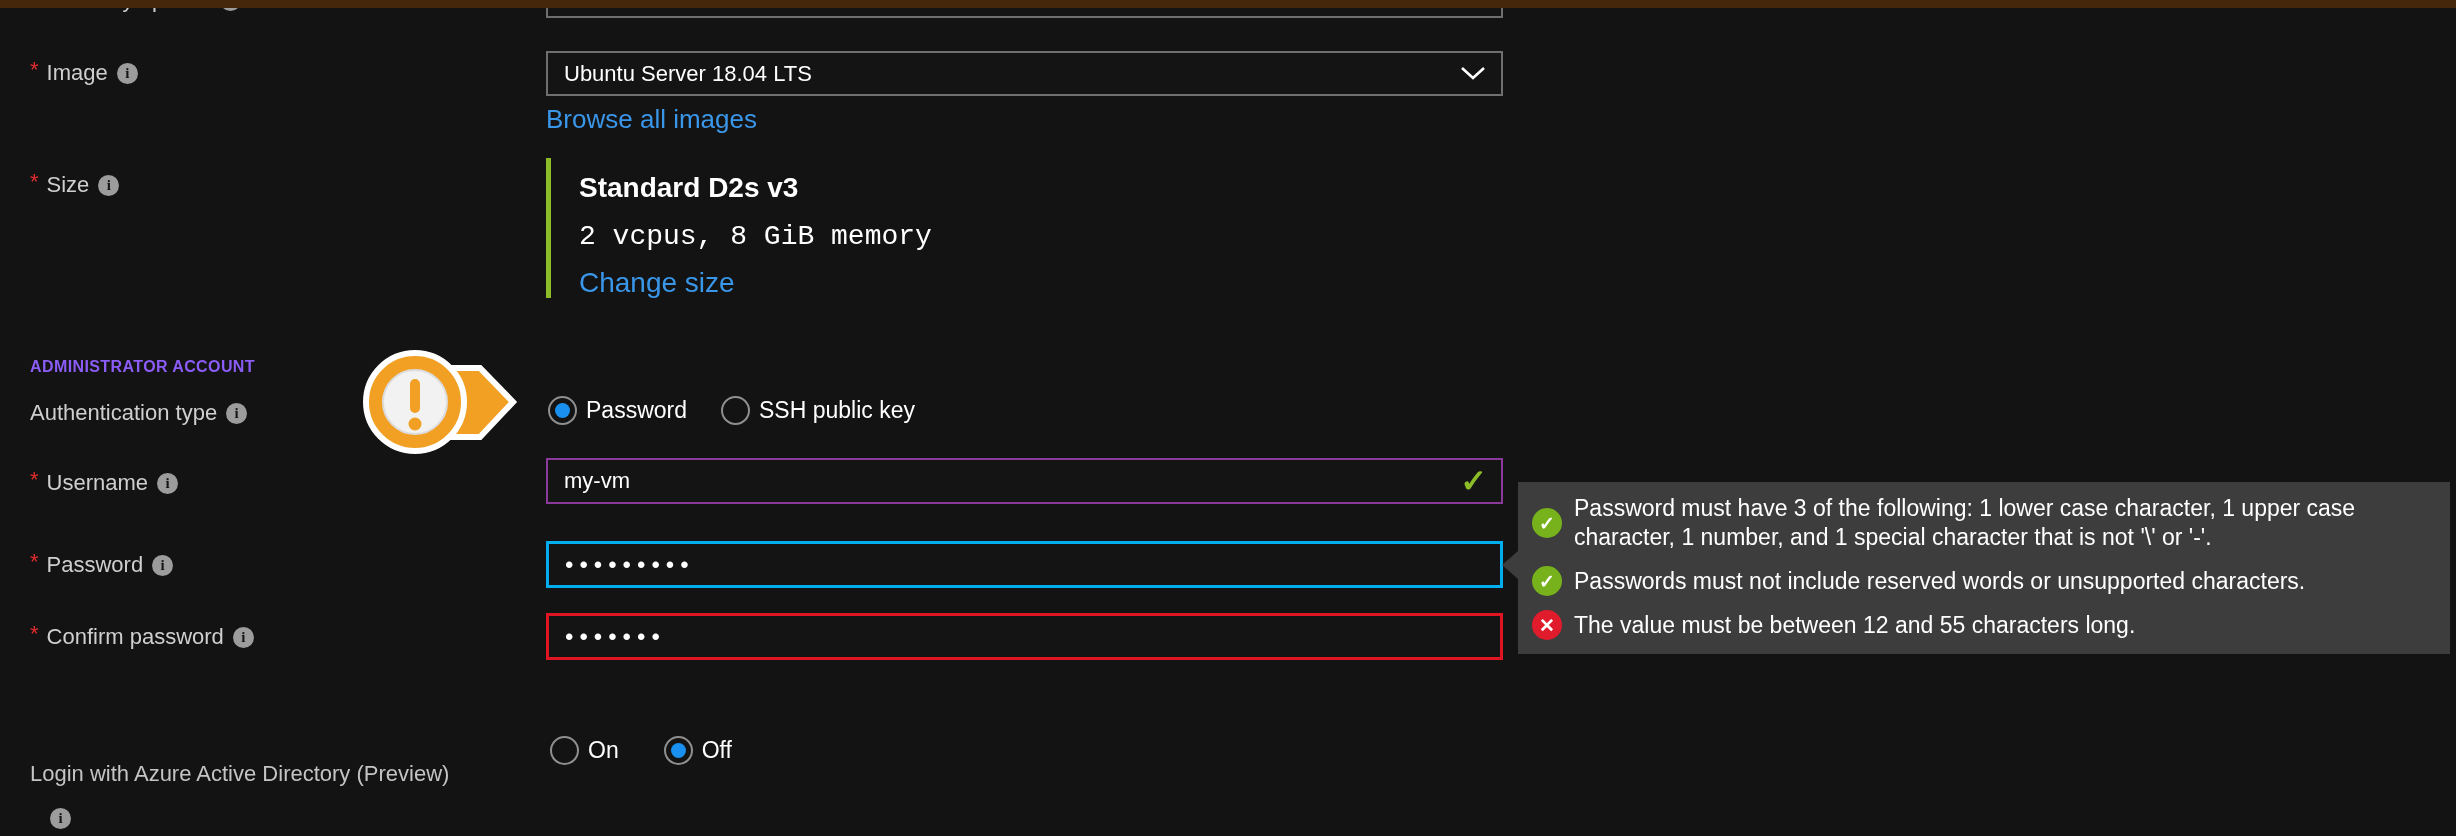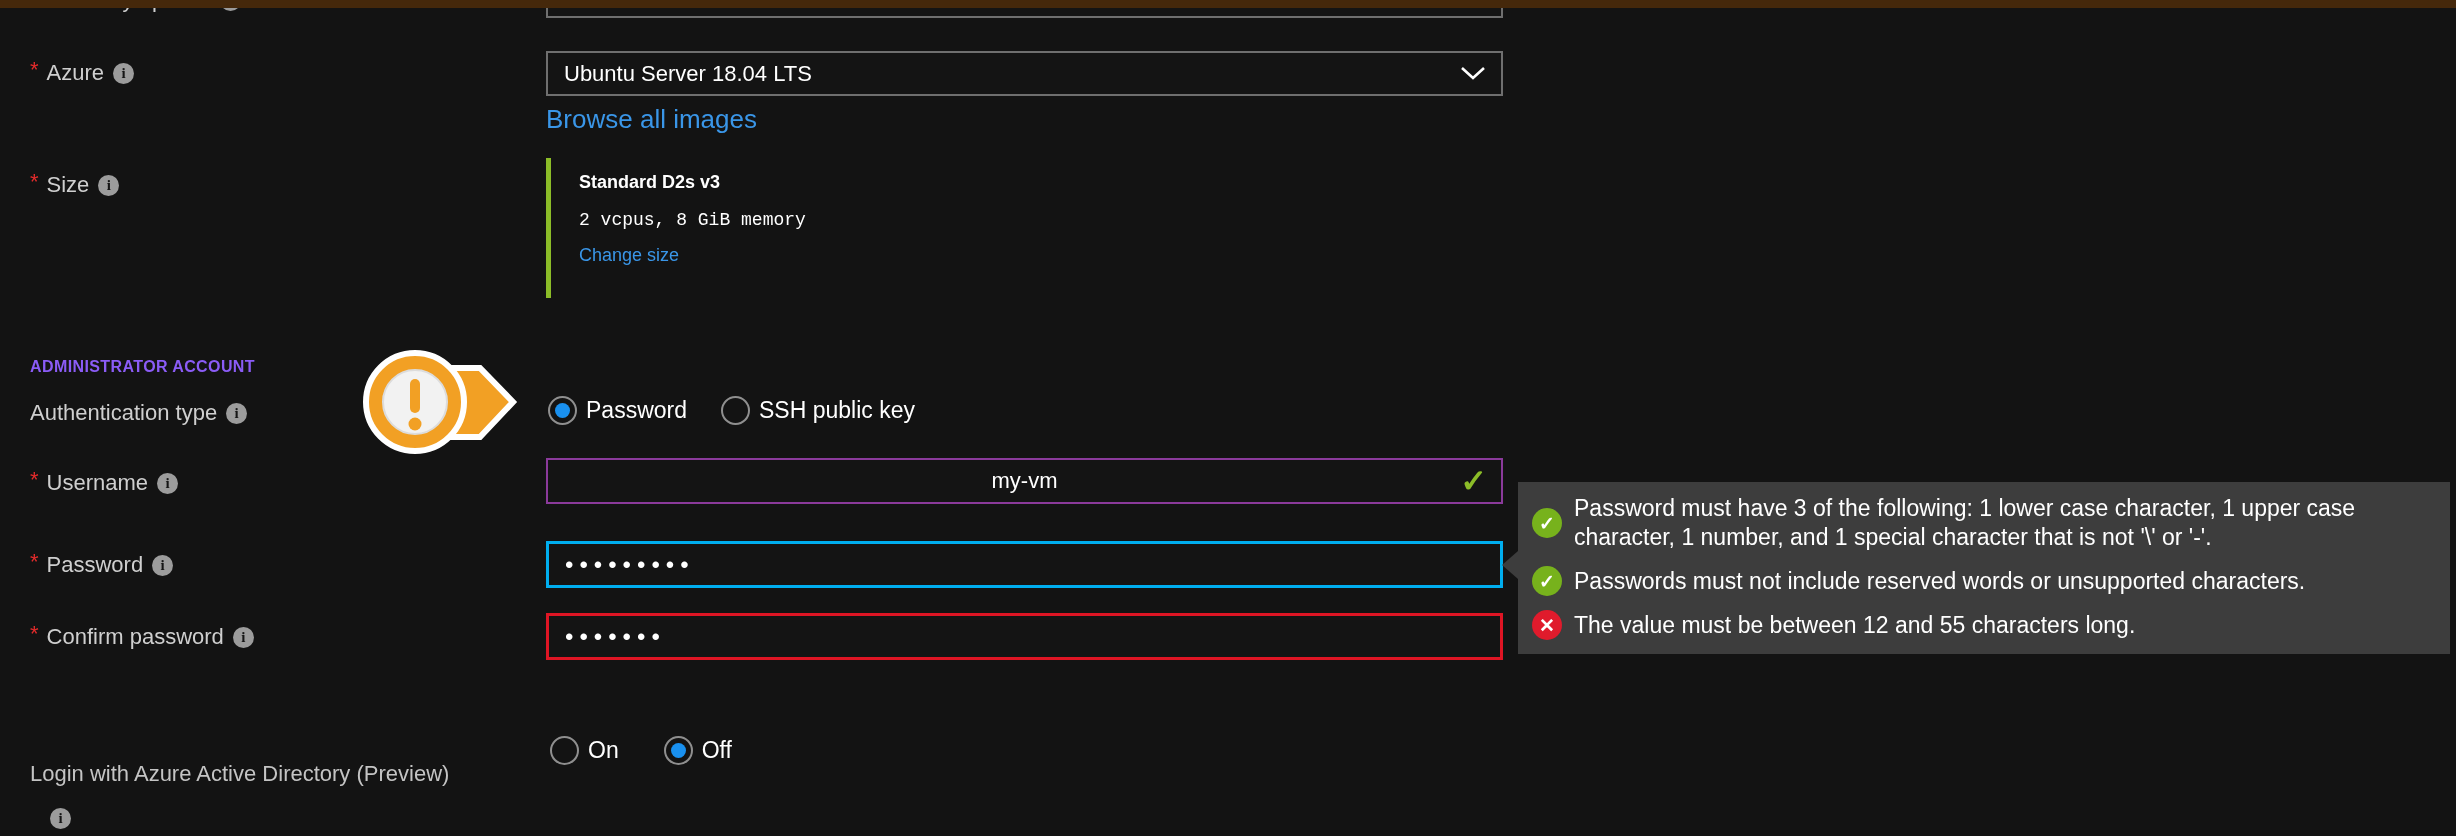--- a/index.html
+++ b/index.html
@@ -17,31 +17,31 @@
         font-family:"Liberation Serif",serif;flex:0 0 21px;}
   .heading{position:absolute;left:30px;top:346px;color:#8b5cf6;font-size:16px;font-weight:bold;
         letter-spacing:.4px;margin-top:12px;}
 
   
   .field{position:absolute;left:546px;width:957px;box-sizing:border-box;background:#141414;
          display:flex;align-items:center;padding:0 16px;color:#fff;font-size:22px;}
   .dd{border:2px solid #6f6f6f;height:46px;justify-content:space-between;}
   .dd1{top:-28px;z-index:1;}
   .chev{flex:0 0 24px;}
-  .inputbox{height:46px;justify-content:center;}
+  .inputbox{height:46px;}
   .b-purple{border:2px solid #8b3a9b;}
   .b-cyan{border:3px solid #00aeef;height:47px;}
   .b-red{border:3px solid #df1524;height:47px;}
   .dots{letter-spacing:6px;font-size:24px;line-height:20px;}
   .vcheck{position:absolute;right:14px;color:#8cbd28;font-size:32px;font-weight:bold;line-height:1;}
   .link{position:absolute;left:546px;color:#3a96e8;font-size:26px;cursor:pointer;white-space:nowrap;}
 
   
   .size-panel{position:absolute;left:546px;top:158px;height:140px;box-sizing:border-box;
-       border-left:5px solid #8cbd28;padding:14px 0 0 28px;color:#fff;font-size:18px;}
+       border-left:5px solid #8cbd28;padding:14px 0 0 28px;color:#fff;font-size:28px;}
   .size-name{font-weight:bold;}
   .size-specs{margin-top:17px;font-family:Liberation Mono, monospace;}
   .size-link{margin-top:15px;color:#3a96e8;cursor:pointer;}
 
   
   .radio-row{position:absolute;display:flex;align-items:center;gap:34px;}
   .radio{display:flex;align-items:center;gap:9px;color:#fff;font-size:23px;cursor:pointer;}
   .rc{width:29px;height:29px;border-radius:50%;border:2px solid #8f8f8f;box-sizing:border-box;
       display:flex;align-items:center;justify-content:center;flex:0 0 29px;}
   .rc.sel::after{content:"";width:15px;height:15px;border-radius:50%;background:#1990ef;}
@@ -74,21 +74,21 @@
   </div>
   <div class="field dd dd1">
     <span>No infrastructure redundancy required</span>
     <svg class="chev" width="24" height="13" viewBox="0 0 24 13">
       <polyline points="1,1 12,11 23,1" fill="none" stroke="#fff" stroke-width="2.6"></polyline>
     </svg>
   </div>
 
   <div class="lbl" style="top:60px">
     <span class="req">*</span>
-    <span>Azure</span>
+    <span>Image</span>
     <span class="info">i</span>
   </div>
   <div class="field dd" style="top:51px;height:45px">
     <span>Ubuntu Server 18.04 LTS</span>
     <svg class="chev" width="24" height="13" viewBox="0 0 24 13">
       <polyline points="1,1 12,11 23,1" fill="none" stroke="#fff" stroke-width="2.6"></polyline>
     </svg>
   </div>
   <div class="link" style="top:104px">Browse all images</div>
 

